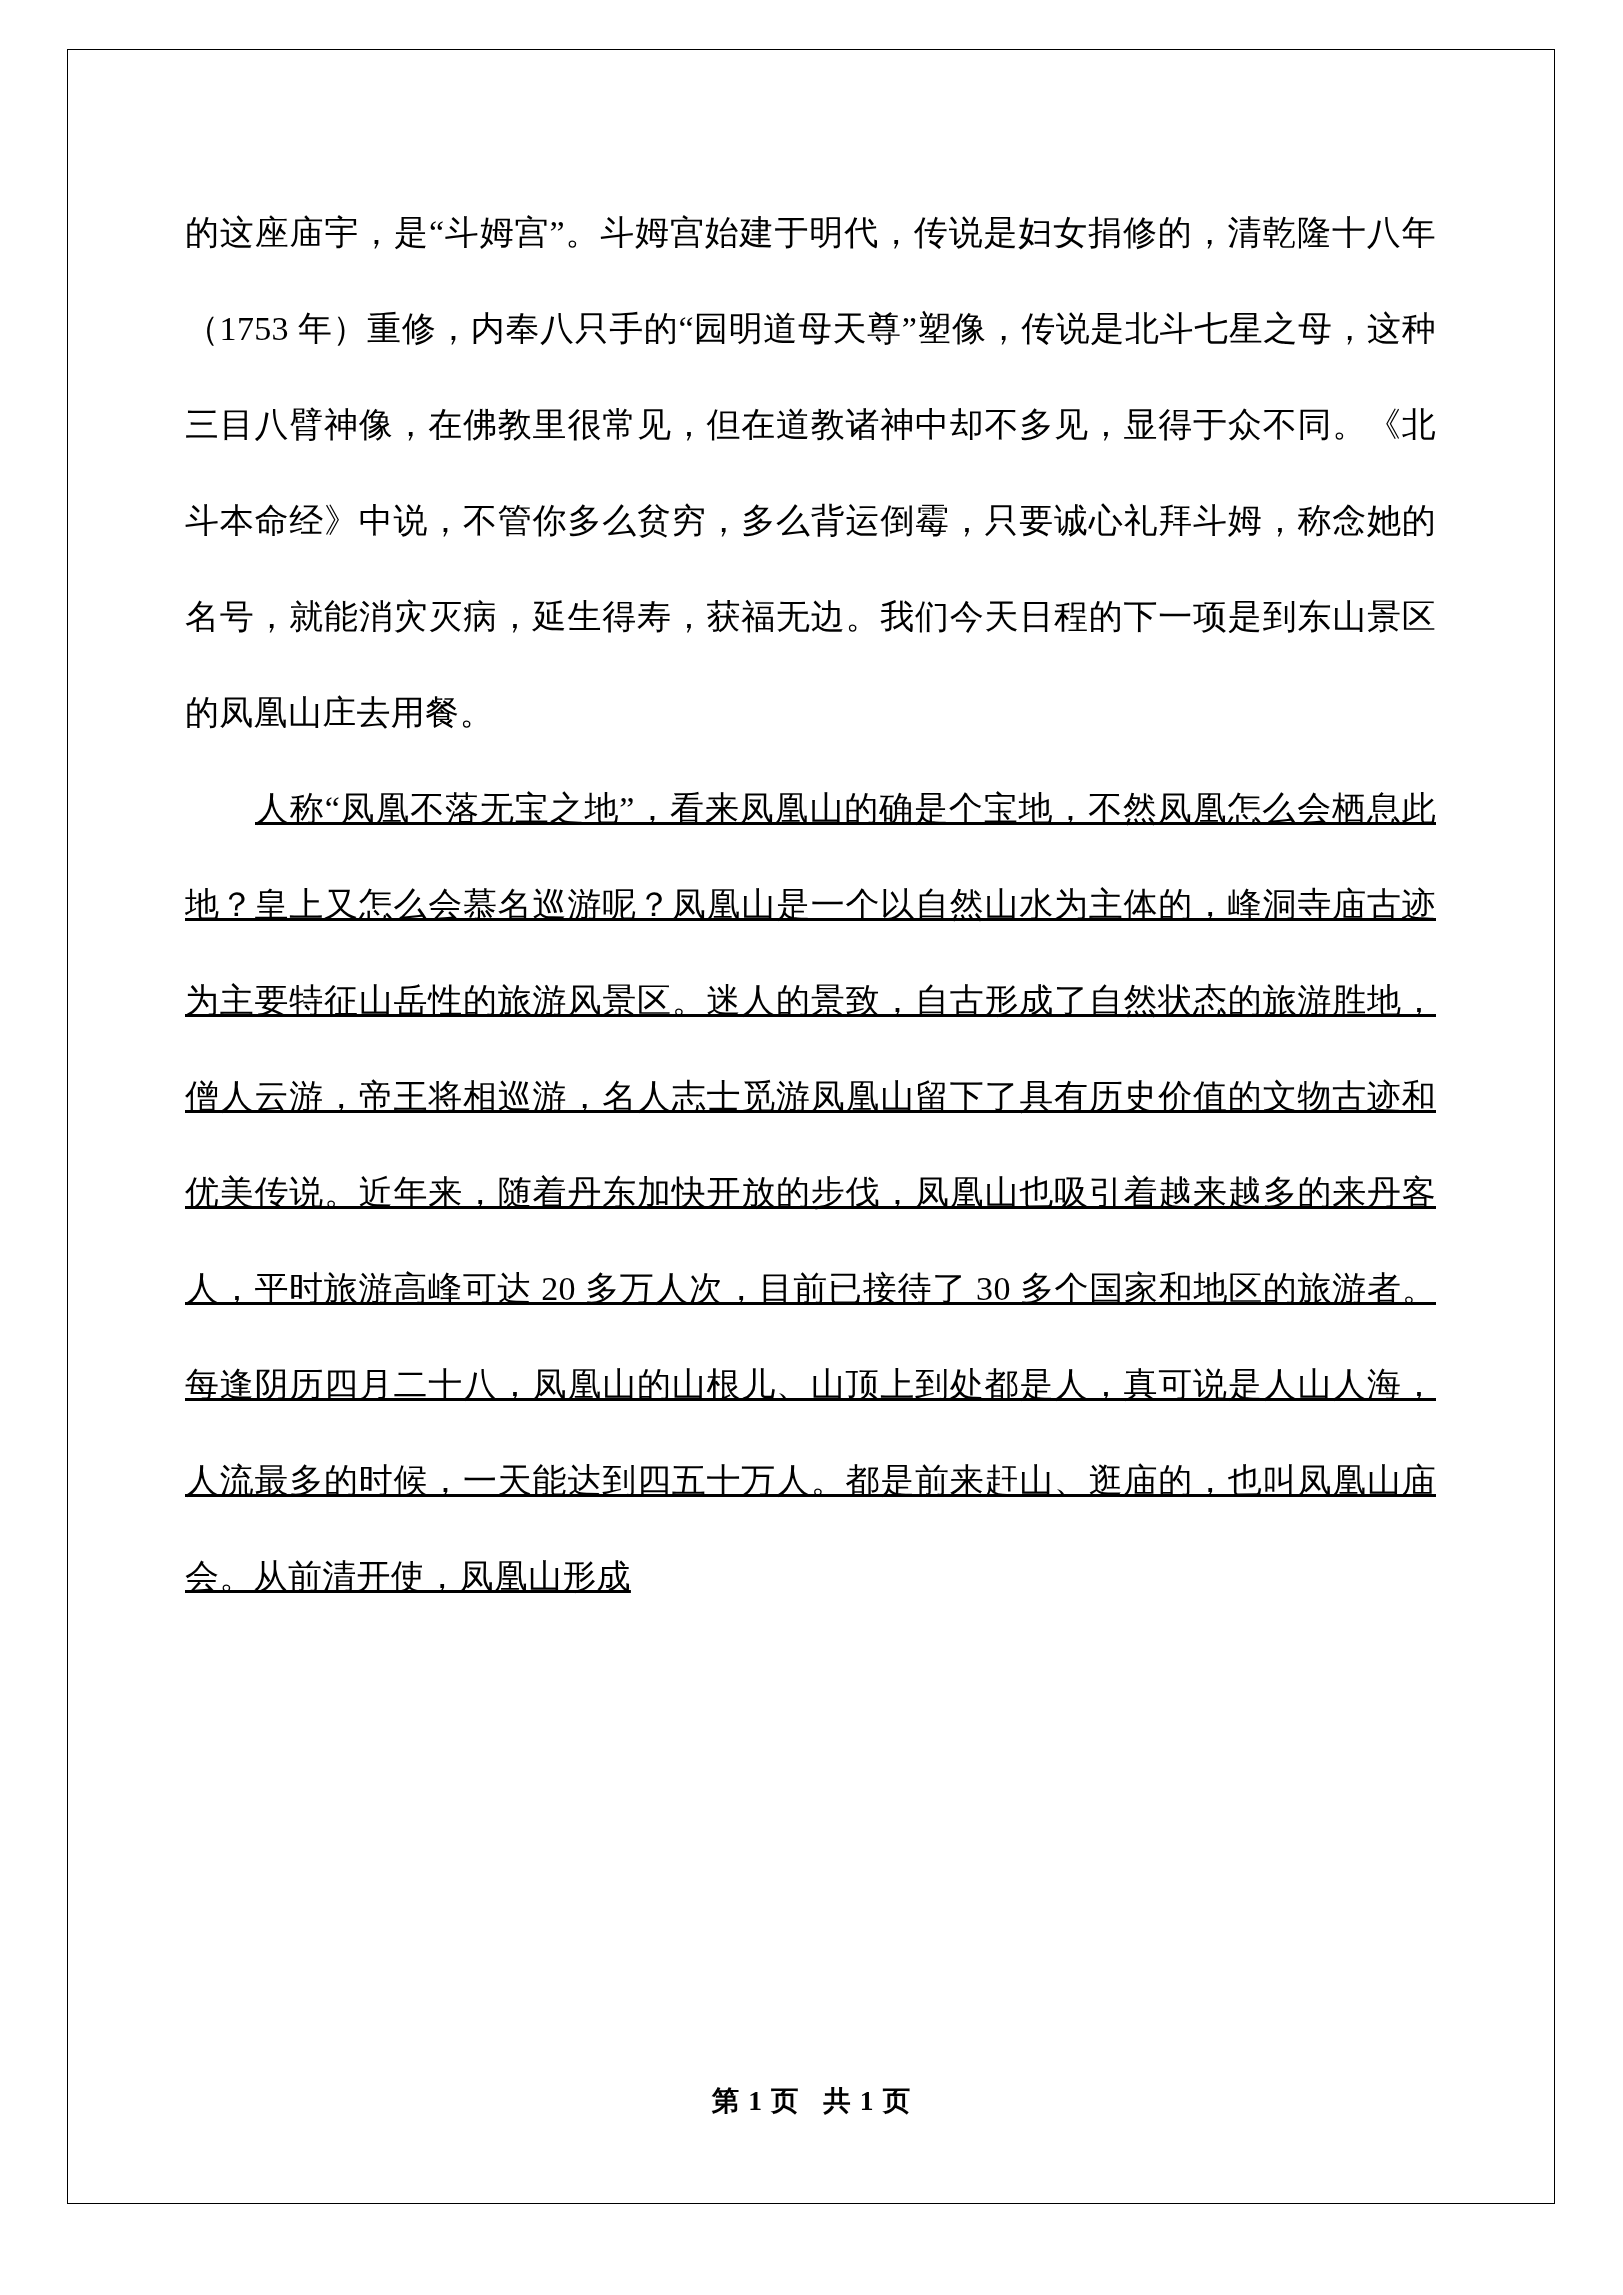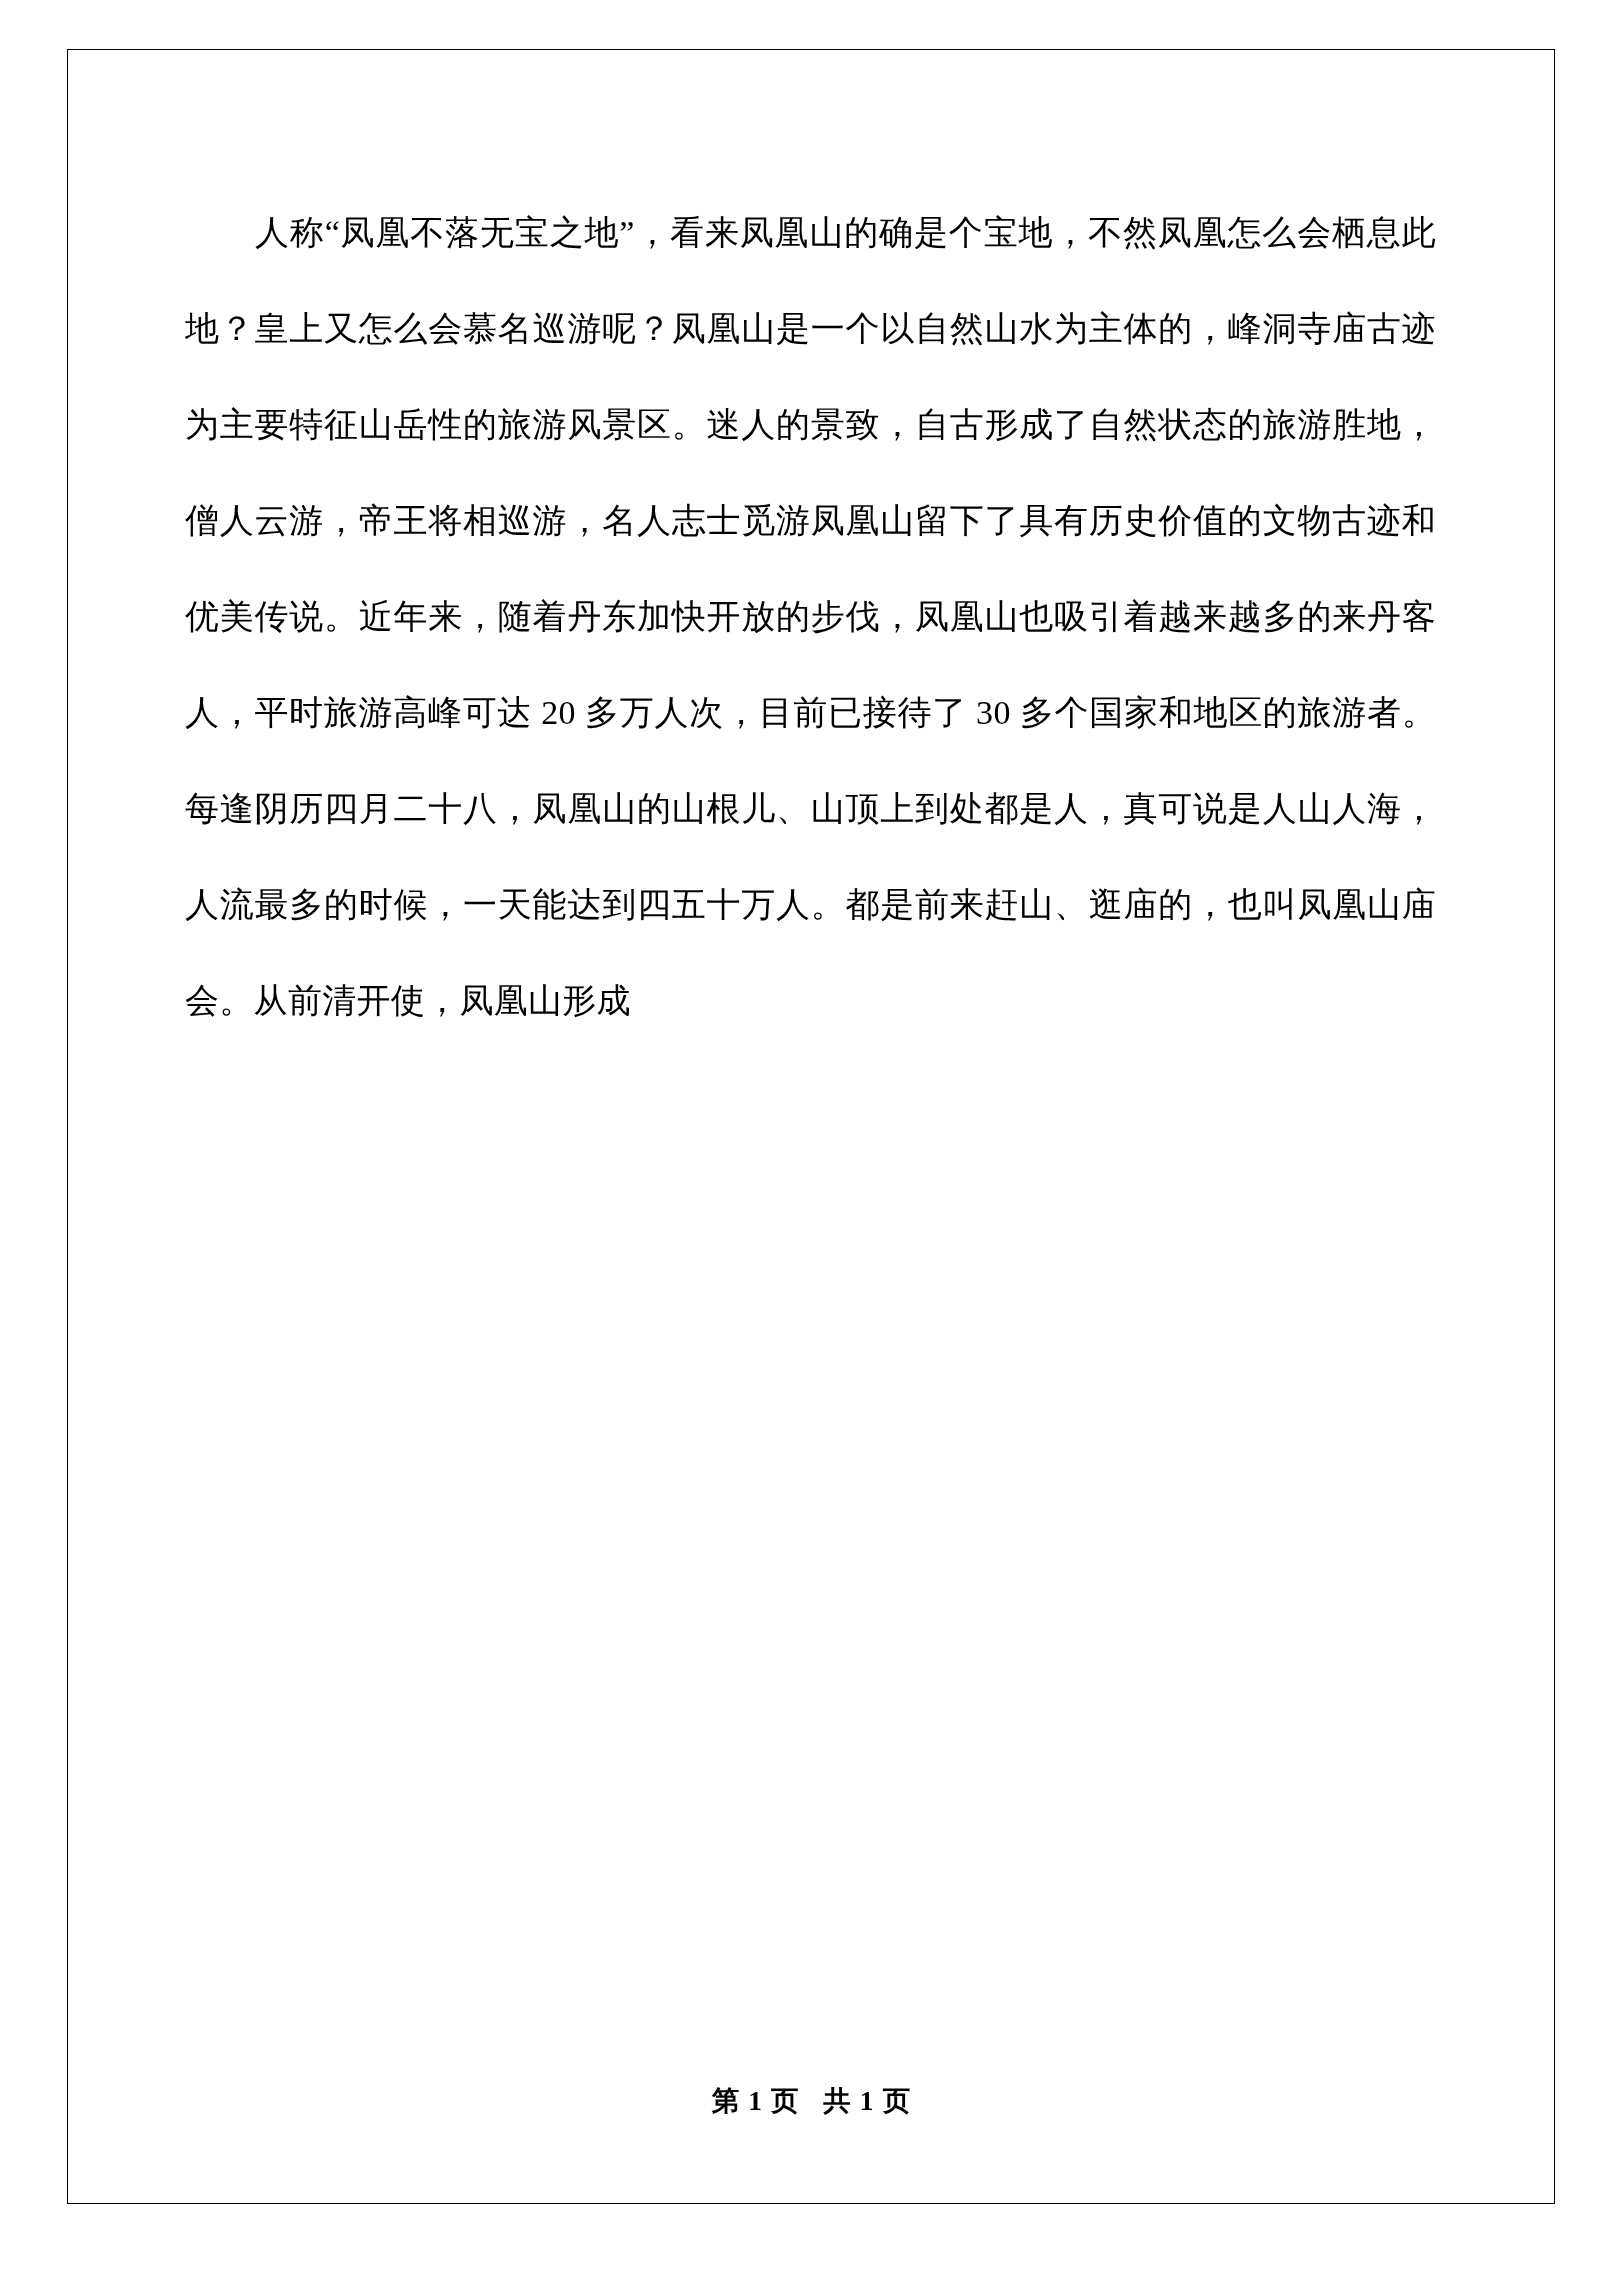--- a/index.html
+++ b/index.html
@@ -39,20 +39,21 @@
   .para {
     font-size: 34px;
     line-height: 96px;
     text-align: justify;
     text-align-last: left;
     letter-spacing: 0.3px;
     margin: 0;
   }
   .para + .para {
     margin-top: 0;
+    text-decoration: underline;
   }
   .indent {
     text-indent: 70px;
   }
   .footer {
     position: absolute;
     left: 0;
     right: 0;
     top: 2083px;
     text-align: center;
@@ -66,20 +67,21 @@
   }
 </style>
 </head>
 <body>
 
 <div class="page">
 
   <div class="page-frame"></div>
 
   <div class="content">
+    <p class="para">的这座庙宇，是“斗姆宫”。斗姆宫始建于明代，传说是妇女捐修的，清乾隆十八年（1753 年）重修，内奉八只手的“园明道母天尊”塑像，传说是北斗七星之母，这种三目八臂神像，在佛教里很常见，但在道教诸神中却不多见，显得于众不同。《北斗本命经》中说，不管你多么贫穷，多么背运倒霉，只要诚心礼拜斗姆，称念她的名号，就能消灾灭病，延生得寿，获福无边。我们今天日程的下一项是到东山景区的凤凰山庄去用餐。</p>
     <p class="para indent">人称“凤凰不落无宝之地”，看来凤凰山的确是个宝地，不然凤凰怎么会栖息此地？皇上又怎么会慕名巡游呢？凤凰山是一个以自然山水为主体的，峰洞寺庙古迹为主要特征山岳性的旅游风景区。迷人的景致，自古形成了自然状态的旅游胜地，僧人云游，帝王将相巡游，名人志士觅游凤凰山留下了具有历史价值的文物古迹和优美传说。近年来，随着丹东加快开放的步伐，凤凰山也吸引着越来越多的来丹客人，平时旅游高峰可达 20 多万人次，目前已接待了 30 多个国家和地区的旅游者。每逢阴历四月二十八，凤凰山的山根儿、山顶上到处都是人，真可说是人山人海，人流最多的时候，一天能达到四五十万人。都是前来赶山、逛庙的，也叫凤凰山庙会。从前清开使，凤凰山形成</p>
   </div>
 
   <div class="footer">
     <span>第 1 页</span><span class="gap"></span><span>共 1 页</span>
   </div>
 
 </div>
 
 

